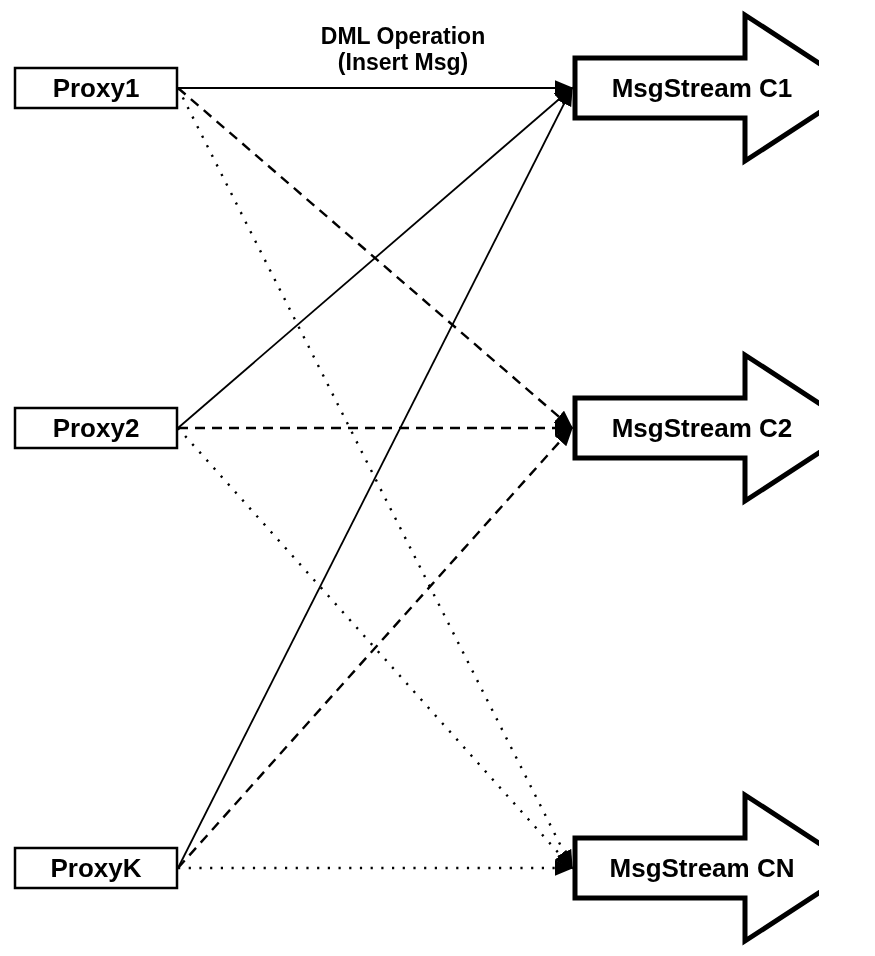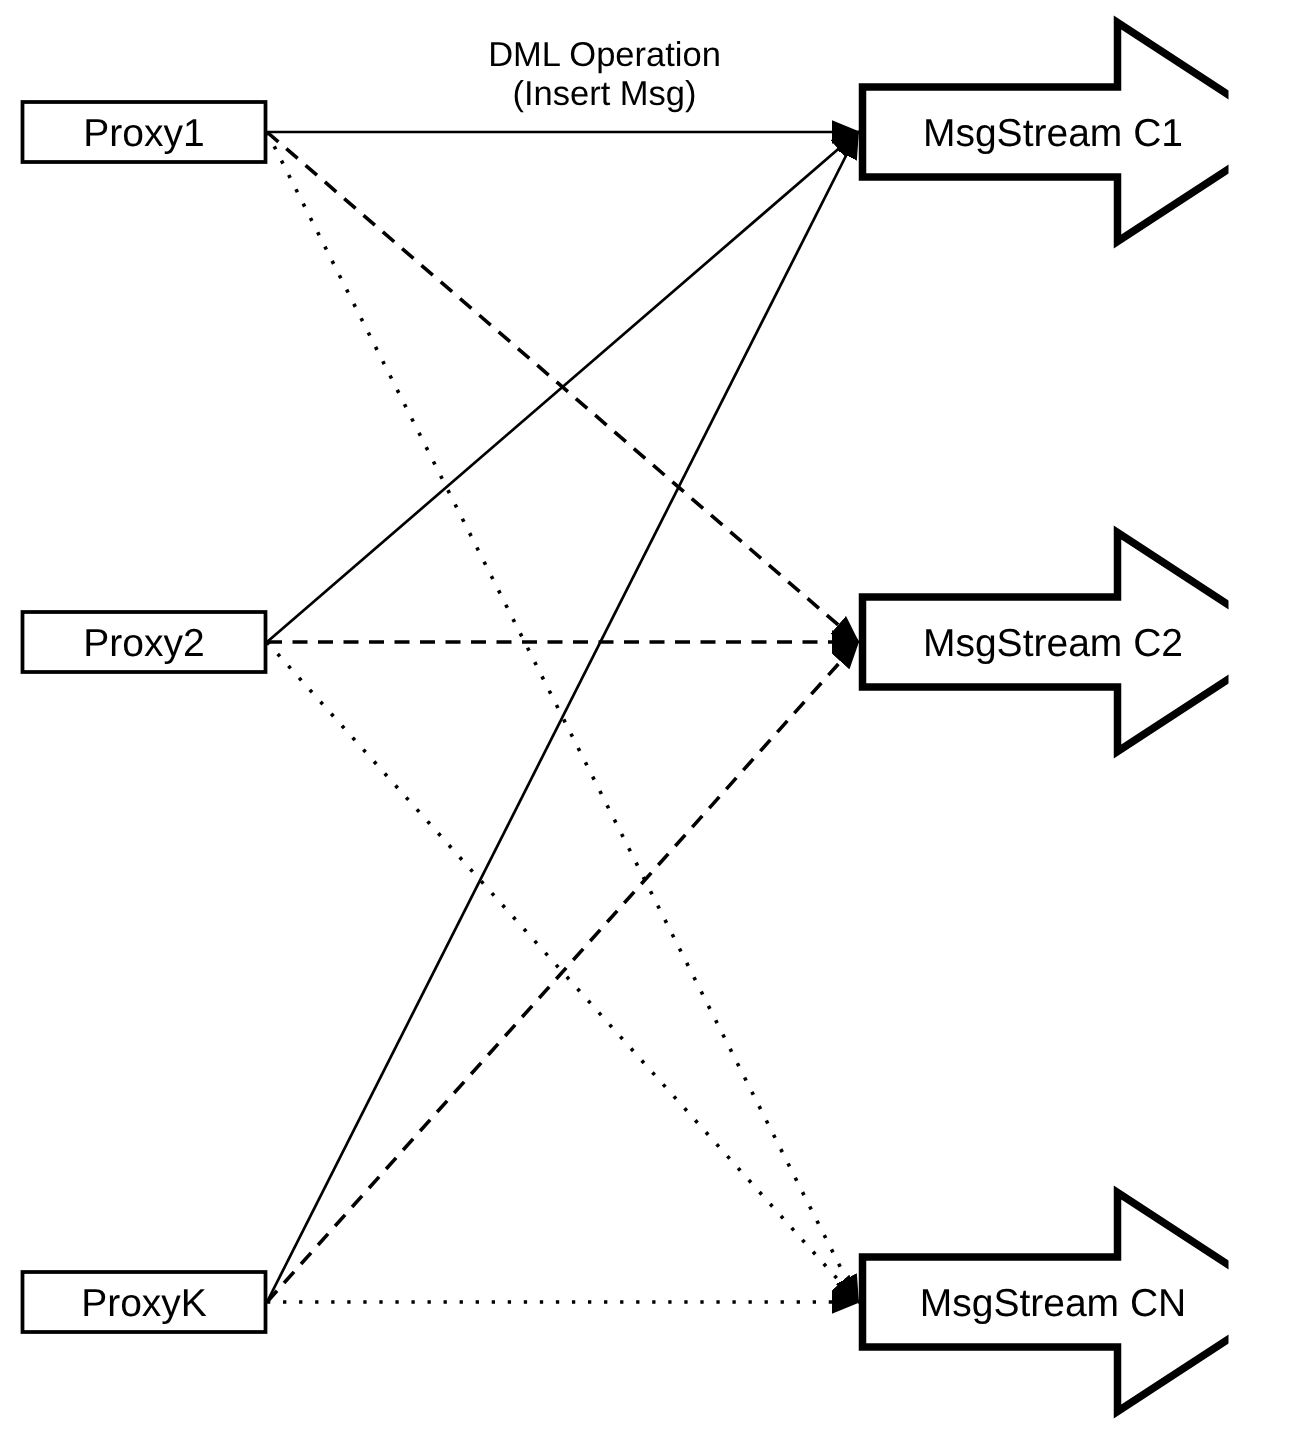--- a/index.html
+++ b/index.html
@@ -6,20 +6,21 @@
     margin: 0;
     padding: 0;
     background: #ffffff;
   }
   .canvas-wrap {
     width: 819px;
     height: 956px;
     background: #ffffff;
     position: relative;
     overflow: hidden;
+    font-weight: bold;
   }
   svg text {
     font-family: "Liberation Sans", sans-serif;
     fill: #000000;
   }
   .title-label {
     font-size: 23px;
   }
   .node-label {
     font-size: 26px;

